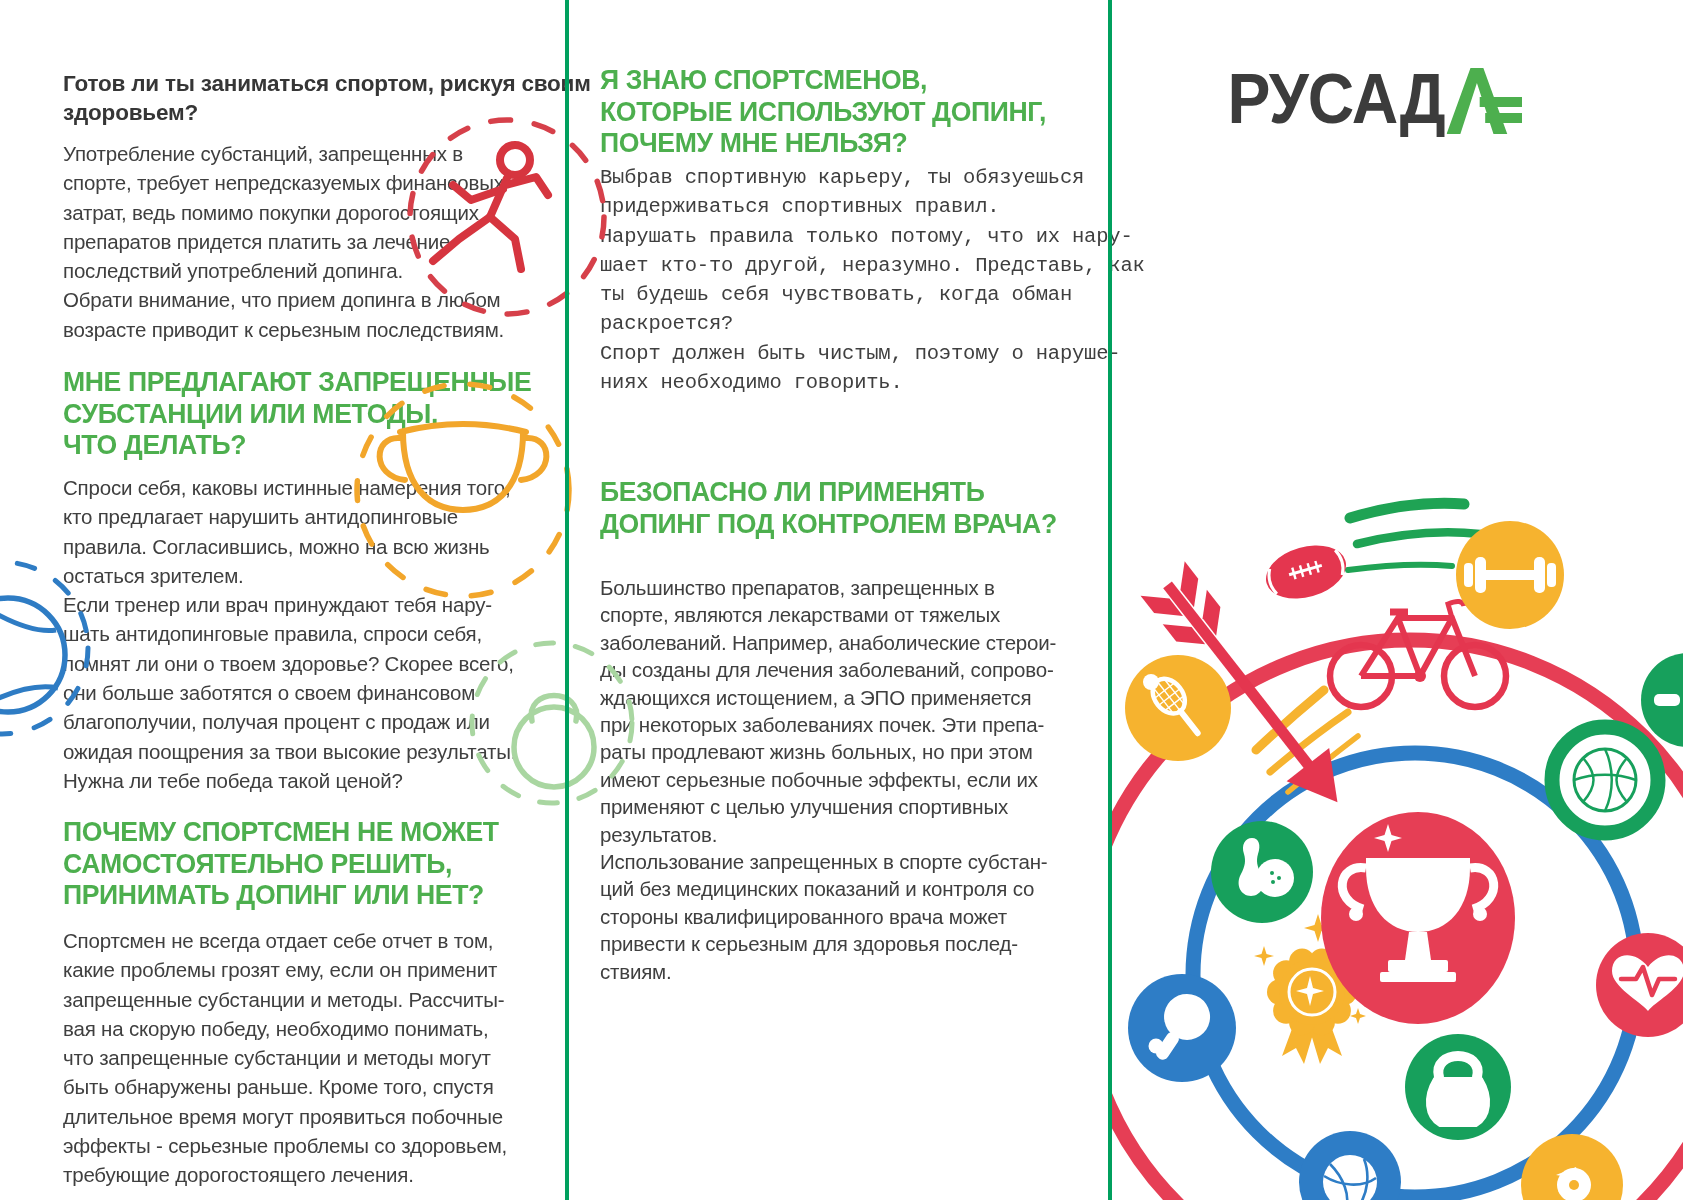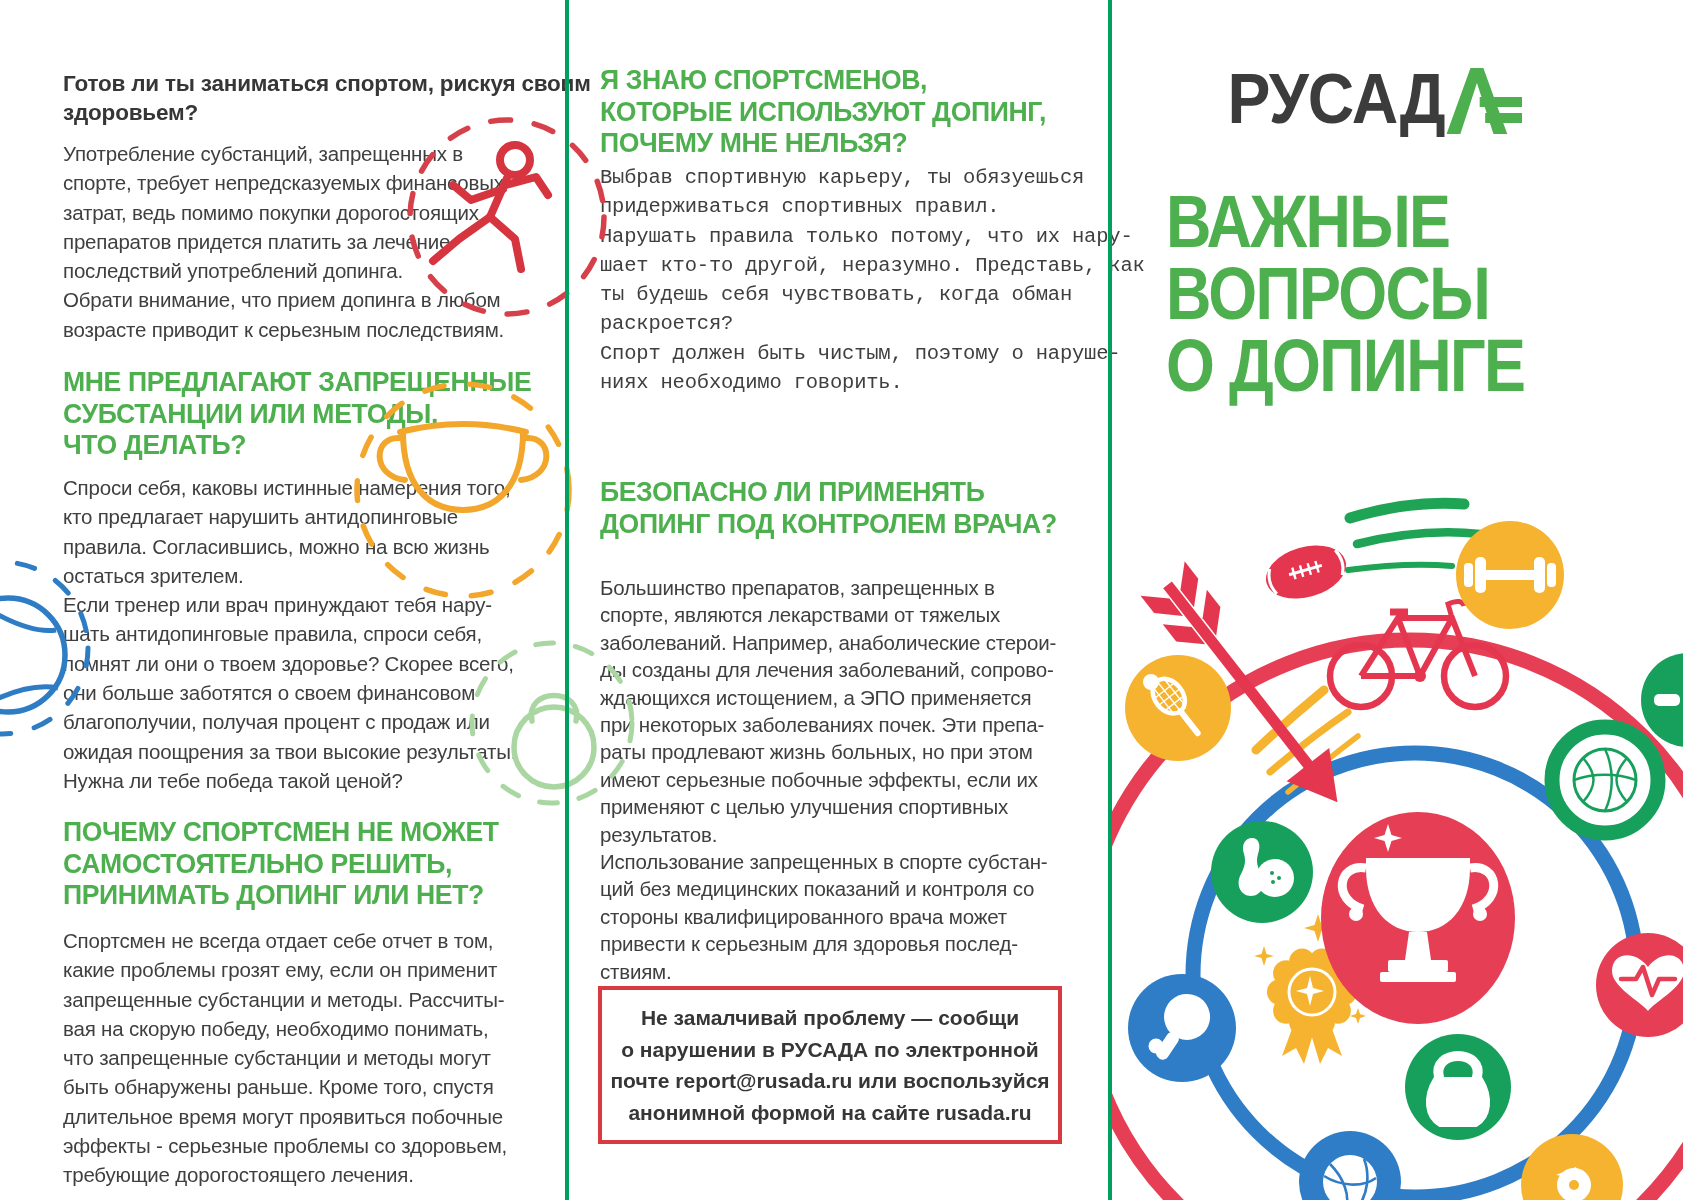--- a/index.html
+++ b/index.html
@@ -106,39 +106,30 @@
 раты продлевают жизнь больных, но при этом
 имеют серьезные побочные эффекты, если их
 применяют с целью улучшения спортивных
 результатов.
 Использование запрещенных в спорте субстан-
 ций без медицинских показаний и контроля со
 стороны квалифицированного врача может
 привести к серьезным для здоровья послед-
 ствиям.</div>
 
-  <div class="abs callout" style="left:598px;top:986px;">Не замалчивай проблему — сообщи
-о нарушении в РУСАДА по электронной
-почте report@rusada.ru или воспользуйся
-анонимной формой на сайте rusada.ru</div>
 
   <div class="abs logo" style="left:1162px;top:66px;">
     <span class="word">РУСАД</span>
     <svg width="82" height="68" viewBox="0 0 82 68" aria-hidden="true">
       <path d="M0,68 L26,2 L40,2 L66,68 L51,68 L33,17 L15,68 Z" fill="#4daf4e"></path>
       <rect x="36" y="31" width="46" height="10" fill="#4daf4e"></rect>
       <rect x="42" y="47" width="40" height="10" fill="#4daf4e"></rect>
     </svg>
   </div>
 
-  <div class="abs" style="left:1166px;top:186px;">
-    <div class="title-line">ВАЖНЫЕ</div>
-    <div class="title-line">ВОПРОСЫ</div>
-    <div class="title-line">О ДОПИНГЕ</div>
-  </div>
 
   <svg class="abs" style="left:1110px;top:480px;" width="573" height="720" viewBox="0 0 573 720" aria-hidden="true">
 
     <circle cx="300" cy="490" r="330" fill="none" stroke="#e63e55" stroke-width="15"></circle>
     <circle cx="305" cy="495" r="222" fill="none" stroke="#2e7dc6" stroke-width="15"></circle>
 
     <g stroke="#1fa354" fill="none" stroke-linecap="round">
       <path d="M240,38 Q300,20 354,24" stroke-width="11"></path>
       <path d="M247,64 Q312,48 370,54" stroke-width="8.5"></path>
       <path d="M238,90 Q298,82 342,86" stroke-width="6"></path>

